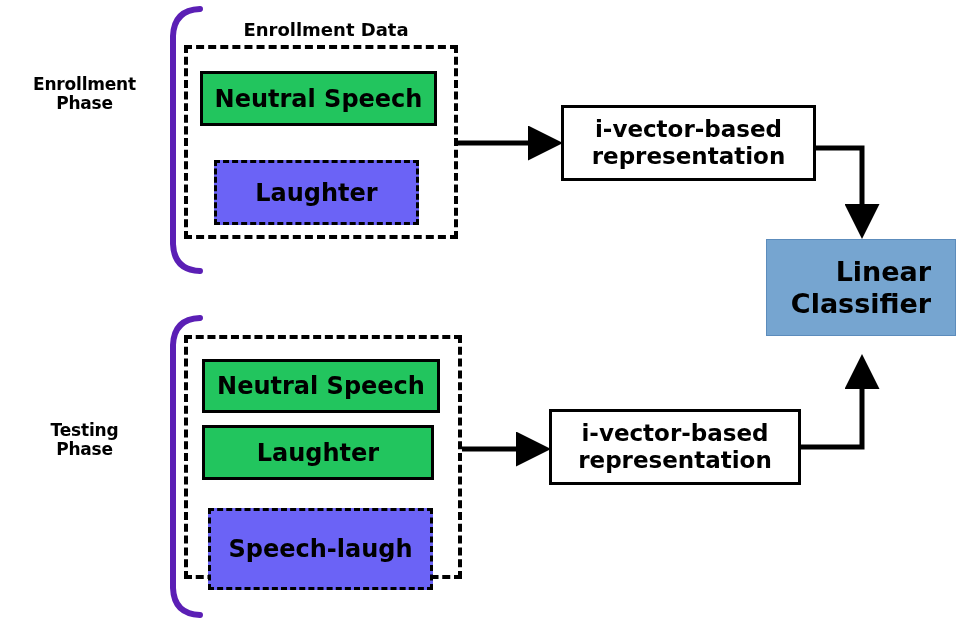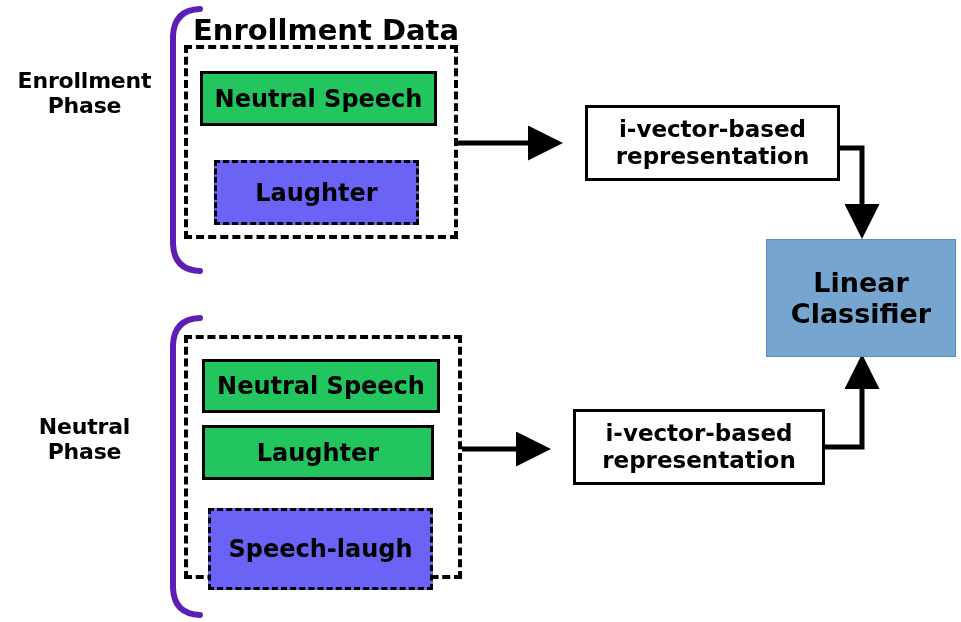--- a/index.html
+++ b/index.html
@@ -31,29 +31,29 @@
     text-align: center;
     line-height: 1.12;
     white-space: pre-line;
     display: flex;
     align-items: center;
     justify-content: center;
   }
 
   
   .phase-label {
-    font-size: 22px;
+    font-size: 17px;
     letter-spacing: -0.2px;
   }
   #phase-enroll { left: 2px;  top: 58px;  width: 165px; height: 72px; }
   #phase-test   { left: 2px;  top: 404px; width: 165px; height: 72px; }
 
   
   .group-caption {
-    font-size: 29px;
+    font-size: 18px;
   }
   #caption-enrollment-data { left: 186px; top: 14px;  width: 280px; height: 32px; }
   #caption-test-data       { left: 186px; top: 582px; width: 280px; height: 32px; }
 
   
   .dashed-group {
     position: absolute;
     border: 4px dashed #000000;
     background: transparent;
     box-sizing: border-box;
@@ -95,39 +95,38 @@
     background: #ffffff;
     display: flex;
     align-items: center;
     justify-content: center;
     text-align: center;
     font-weight: bold;
     font-size: 23px;
     line-height: 1.16;
     color: #000000;
     white-space: pre-line;
-    margin-left: 24px;
   }
   #proc-enroll { left: 561px; top: 105px; width: 255px; height: 76px; }
   #proc-test   { left: 549px; top: 409px; width: 252px; height: 76px; }
 
   
   #classifier-box {
     position: absolute;
     left: 766px;
     top: 239px;
     width: 190px;
-    height: 118px;
+    height: 97px;
     box-sizing: border-box;
     background: #76A5D0;
     border: 1px solid #5C8CBC;
     display: flex;
     align-items: center;
     justify-content: center;
-    text-align: center;
+    text-align: right;
     font-weight: bold;
     font-size: 27px;
     line-height: 1.15;
     color: #000000;
     white-space: pre-line;
   }
 </style>
 </head>
 <body>
 
@@ -157,21 +156,21 @@
 Phase</div>
 
   <div class="lbl group-caption" id="caption-enrollment-data">Enrollment Data</div>
 
   <div class="dashed-group" id="group-enrollment"></div>
 
   <div class="item-box item-solid" id="item-enroll-neutral">Neutral Speech</div>
 
   <div class="item-box item-dashed-fill" id="item-enroll-laughter">Laughter</div>
 
-  <div class="lbl phase-label" id="phase-test">Neutral
+  <div class="lbl phase-label" id="phase-test">Testing
 Phase</div>
 
   <div class="dashed-group" id="group-test"></div>
 
   <div class="item-box item-solid" id="item-test-neutral">Neutral Speech</div>
 
   <div class="item-box item-solid" id="item-test-laughter">Laughter</div>
 
   <div class="item-box item-dashed-fill" id="item-test-speechlaugh">Speech-laugh</div>
 

